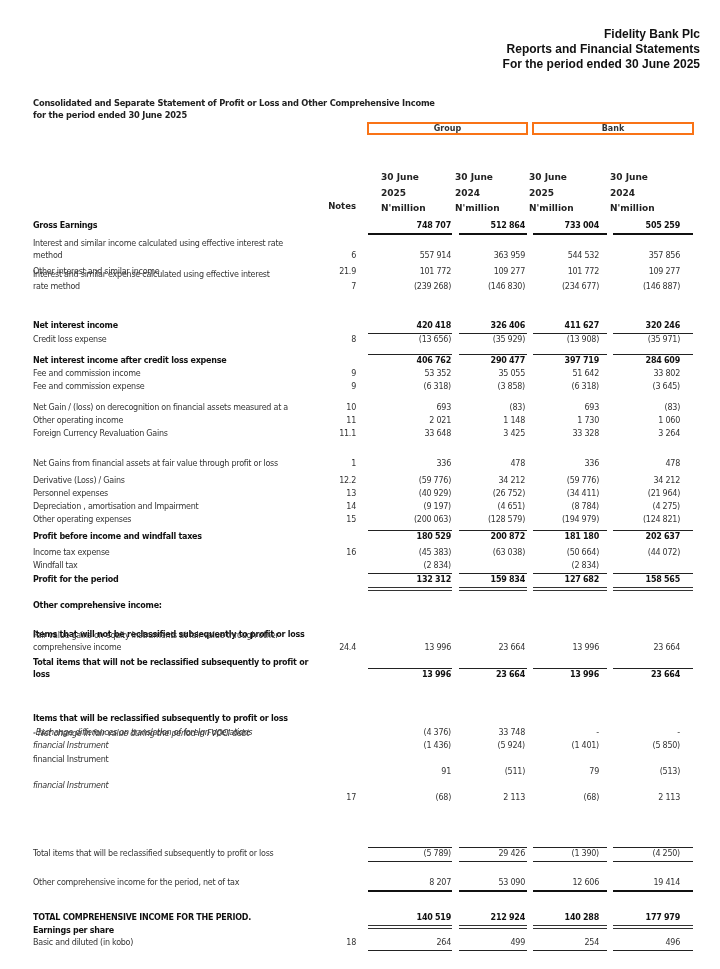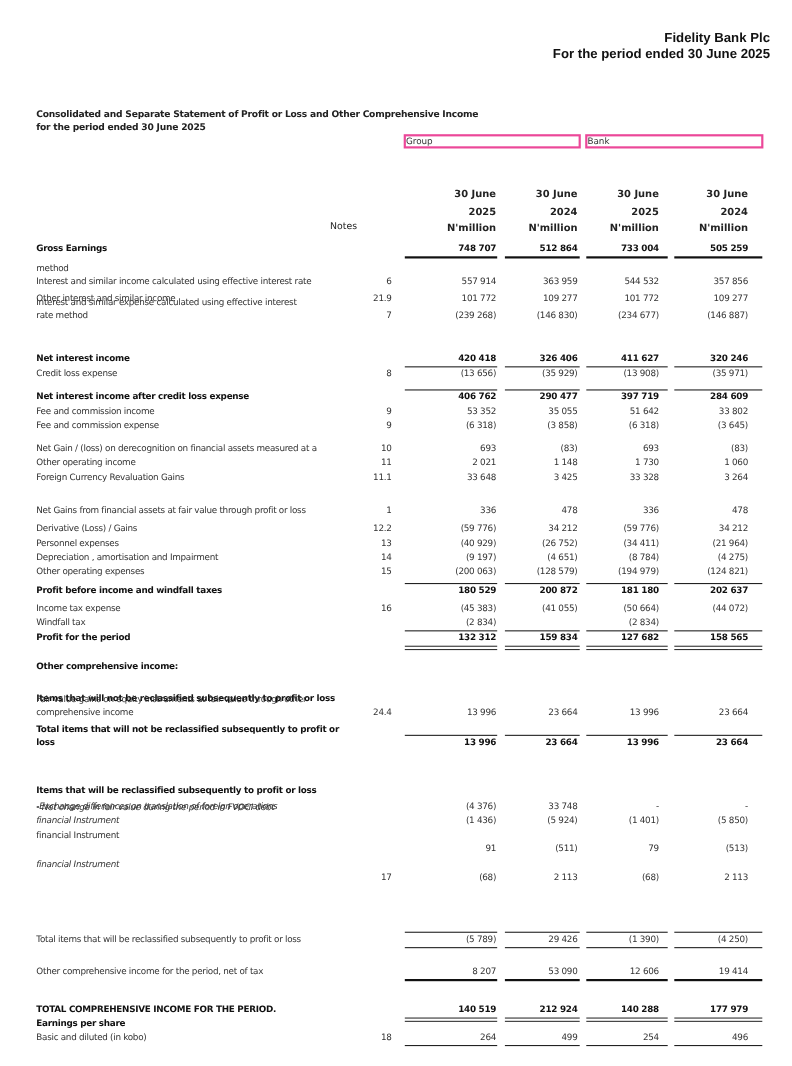--- a/index.html
+++ b/index.html
@@ -1,38 +1,39 @@
 <!DOCTYPE html>
 <html><head>
 <meta charset="utf-8">
 <style>
   html, body { margin:0; padding:0; background:#fff; }
   body { width:720px; height:969px; position:relative; overflow:hidden; font-family:"Liberation Sans", sans-serif; color:#1a1a1a; }
   .hdr { position:absolute; right:20px; top:27px; text-align:right; font-family:"Liberation Sans", sans-serif; font-weight:bold; font-size:12px; line-height:15px; color:#111; }
   .title { position:absolute; left:33px; top:97px; font-family:"DejaVu Sans", sans-serif; font-weight:bold; font-size:8.3px; line-height:12px; color:#222; letter-spacing:-0.2px; }
-  .box { position:absolute; top:122px; height:13px; border:2px solid #ec4899; box-sizing:border-box; font-family:"DejaVu Sans", sans-serif; font-weight:normal; font-size:8px; text-align:left; line-height:9px; color:#333; }
-  .colhdr { position:absolute; top:170px; font-family:"DejaVu Sans", sans-serif; font-weight:bold; font-size:9px; line-height:15.5px; text-align:right; color:#222; }
-  .notes-h { position:absolute; left:300px; top:201px; width:56px; text-align:left; font-family:"DejaVu Sans", sans-serif; font-weight:normal; font-size:8.5px; color:#222; }
+  .box { position:absolute; top:122px; height:13px; border:2px solid #f97316; box-sizing:border-box; font-family:"DejaVu Sans", sans-serif; font-weight:bold; font-size:8px; text-align:center; line-height:9px; color:#333; }
+  .colhdr { position:absolute; top:170px; font-family:"DejaVu Sans", sans-serif; font-weight:bold; font-size:9px; line-height:15.5px; color:#222; }
+  .notes-h { position:absolute; left:300px; top:201px; width:56px; text-align:right; font-family:"DejaVu Sans", sans-serif; font-weight:bold; font-size:8.5px; color:#222; }
   .row { position:absolute; left:0; width:720px; font-family:"DejaVu Sans", sans-serif; font-size:8px; color:#333; letter-spacing:-0.25px; }
   .row .lbl { position:absolute; left:33px; width:300px; line-height:12.5px; }
   .row .note { position:absolute; left:300px; width:56px; text-align:right; line-height:12.5px; }
   .row .v { position:absolute; width:70px; text-align:right; line-height:12.5px; }
   .c0 { left:381px; } .c1 { left:455px; } .c2 { left:529px; } .c3 { left:610px; }
   .b { font-weight:bold; color:#111; }
   .i { font-style:italic; }
   .line { position:absolute; height:0; border-top:1px solid #222; }
   .thick { border-top:2px solid #111; }
   .dbl { height:2px; border-top:1px solid #333; border-bottom:1px solid #333; }
   .l0 { left:368px; width:84px; } .l1 { left:459px; width:68px; } .l2 { left:533px; width:74px; } .l3 { left:613px; width:80px; }
 </style>
 </head>
 <body>
 
 <div class="hdr">
   <div>Fidelity Bank Plc</div>
+  <div>Reports and Financial Statements</div>
   <div>For the period ended 30 June 2025</div>
 </div>
 
 <div class="title">
   <div>Consolidated and Separate Statement of Profit or Loss and Other Comprehensive Income</div>
   <div>for the period ended 30 June 2025</div>
 </div>
 
 <div class="box" style="left:367px;width:161px;">Group</div>
 <div class="box" style="left:532px;width:162px;">Bank</div>
@@ -68,22 +69,22 @@
       <div class="v c1 b">512 864</div>
       <div class="v c2 b">733 004</div>
       <div class="v c3 b">505 259</div>
     </div>
     <div class="line l0 thick" style="top: 233px;"></div>
     <div class="line l1 thick" style="top: 233px;"></div>
     <div class="line l2 thick" style="top: 233px;"></div>
     <div class="line l3 thick" style="top: 233px;"></div>
     <div class="row" style="top: 250px;">
       <div class="lbl" style="top: -12.5px;">
+        <div>Interest and similar income calculated using effective interest rate</div>
         <div>method</div>
-        <div>Interest and similar income calculated using effective interest rate</div>
       </div>
       <div class="note">6</div>
       <div class="v c0">557 914</div>
       <div class="v c1">363 959</div>
       <div class="v c2">544 532</div>
       <div class="v c3">357 856</div>
     </div>
     <div class="row" style="top: 266px;">
       <div class="lbl">Other interest and similar income</div>
       <div class="note">21.9</div>
@@ -224,21 +225,21 @@
       <div class="v c3 b">202 637</div>
     </div>
     <div class="line l0" style="top: 530px;"></div>
     <div class="line l1" style="top: 530px;"></div>
     <div class="line l2" style="top: 530px;"></div>
     <div class="line l3" style="top: 530px;"></div>
     <div class="row" style="top: 547px;">
       <div class="lbl">Income tax expense</div>
       <div class="note">16</div>
       <div class="v c0">(45 383)</div>
-      <div class="v c1">(41 055)</div>
+      <div class="v c1">(63 038)</div>
       <div class="v c2">(50 664)</div>
       <div class="v c3">(44 072)</div>
     </div>
     <div class="row" style="top: 560px;">
       <div class="lbl">Windfall tax</div>
       <div class="note"></div>
       <div class="v c0">(2 834)</div>
       <div class="v c1"></div>
       <div class="v c2">(2 834)</div>
       <div class="v c3"></div>

